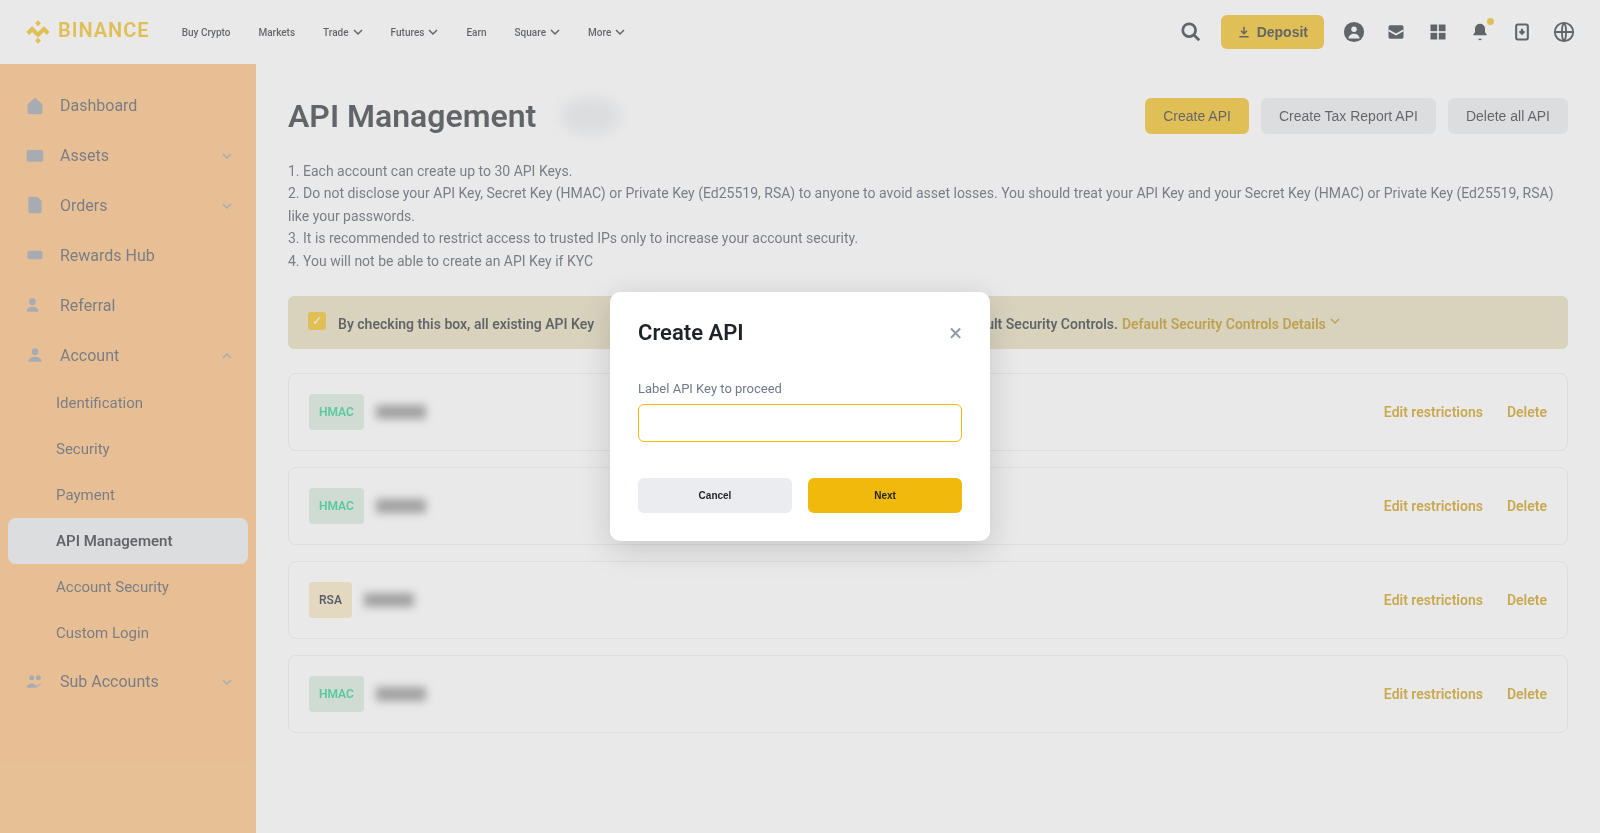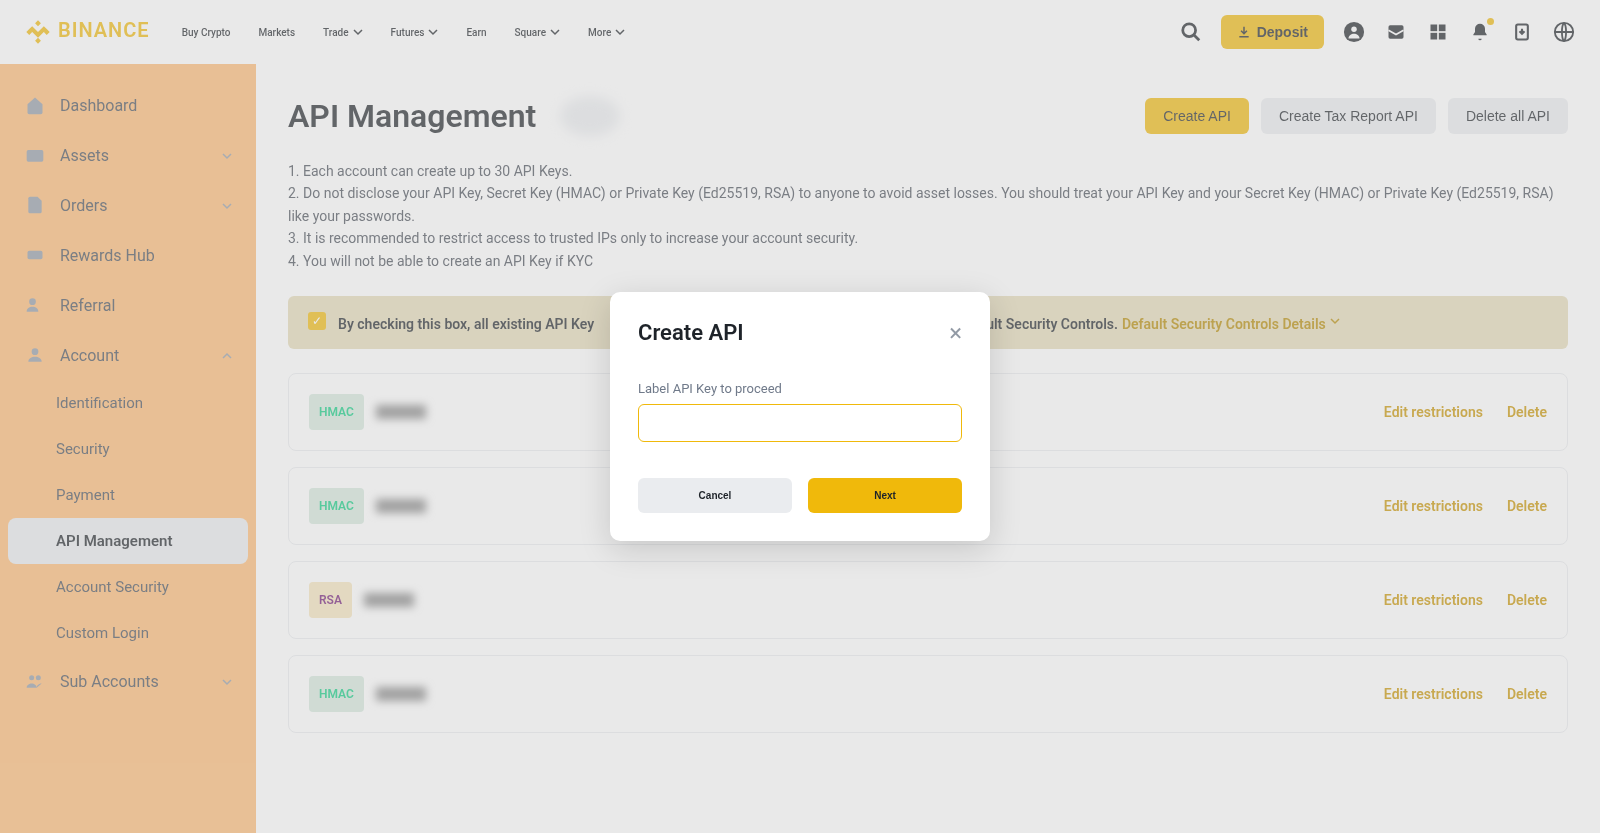--- a/index.html
+++ b/index.html
@@ -28,21 +28,21 @@
 .btn-primary{background:#f0b90b;color:#1e2329}
 .btn-secondary{background:#eaecef;color:#1e2329}
 .info-list{font-size:14px;color:#474d57;line-height:1.6;margin-bottom:24px}
 .notice{background:#e5dbb8;padding:16px 20px;border-radius:6px;display:flex;gap:12px;margin-bottom:24px}
 .notice-check{width:18px;height:18px;background:#f0b90b;border-radius:3px;display:flex;align-items:center;justify-content:center;color:#fff;flex-shrink:0;font-size:12px}
 .notice-text{font-size:14px;font-weight:600}
 .notice-link{color:#b58900;font-weight:600;font-size:14px;display:inline-flex;align-items:flex-start;gap:4px;margin-top:4px}
 .api-row{border:1px solid #eaecef;border-radius:8px;padding:20px;margin-bottom:16px;display:flex;align-items:center}
 .badge{padding:11px 10px;border-radius:4px;font-size:12px;font-weight:600;margin-right:12px}
 .badge-hmac{background:#d5e8dd;color:#0ecb81}
-.badge-rsa{background:#f5e4bc;color:#701a75}
+.badge-rsa{background:#f5e4bc;color:#0f172a}
 .api-name{filter:blur(4px);background:#888;color:#888;width:50px;height:14px}
 .row-actions{margin-left:auto;display:flex;gap:24px}
 .link-action{color:#c99400;font-weight:600;font-size:14px;cursor:pointer}
 .overlay{position:absolute;inset:0;background:rgba(200,200,200,0.4);display:flex;align-items:center;justify-content:center}
 .modal{background:#fff;border-radius:10px;width:380px;padding:28px;box-shadow:0 8px 32px rgba(0,0,0,0.15)}
 .modal-header{display:flex;align-items:center;margin-bottom:36px}
 .modal-title{font-size:22px;font-weight:600}
 .modal-close{margin-left:auto;font-size:24px;color:#929aa5;cursor:pointer;line-height:1}
 .modal-label{font-size:13px;color:#707a8a;margin-bottom:8px}
 .modal-input{width:100%;padding:10px 12px;border:1px solid #f0b90b;border-radius:6px;font-size:14px;margin-bottom:36px;outline:none}

